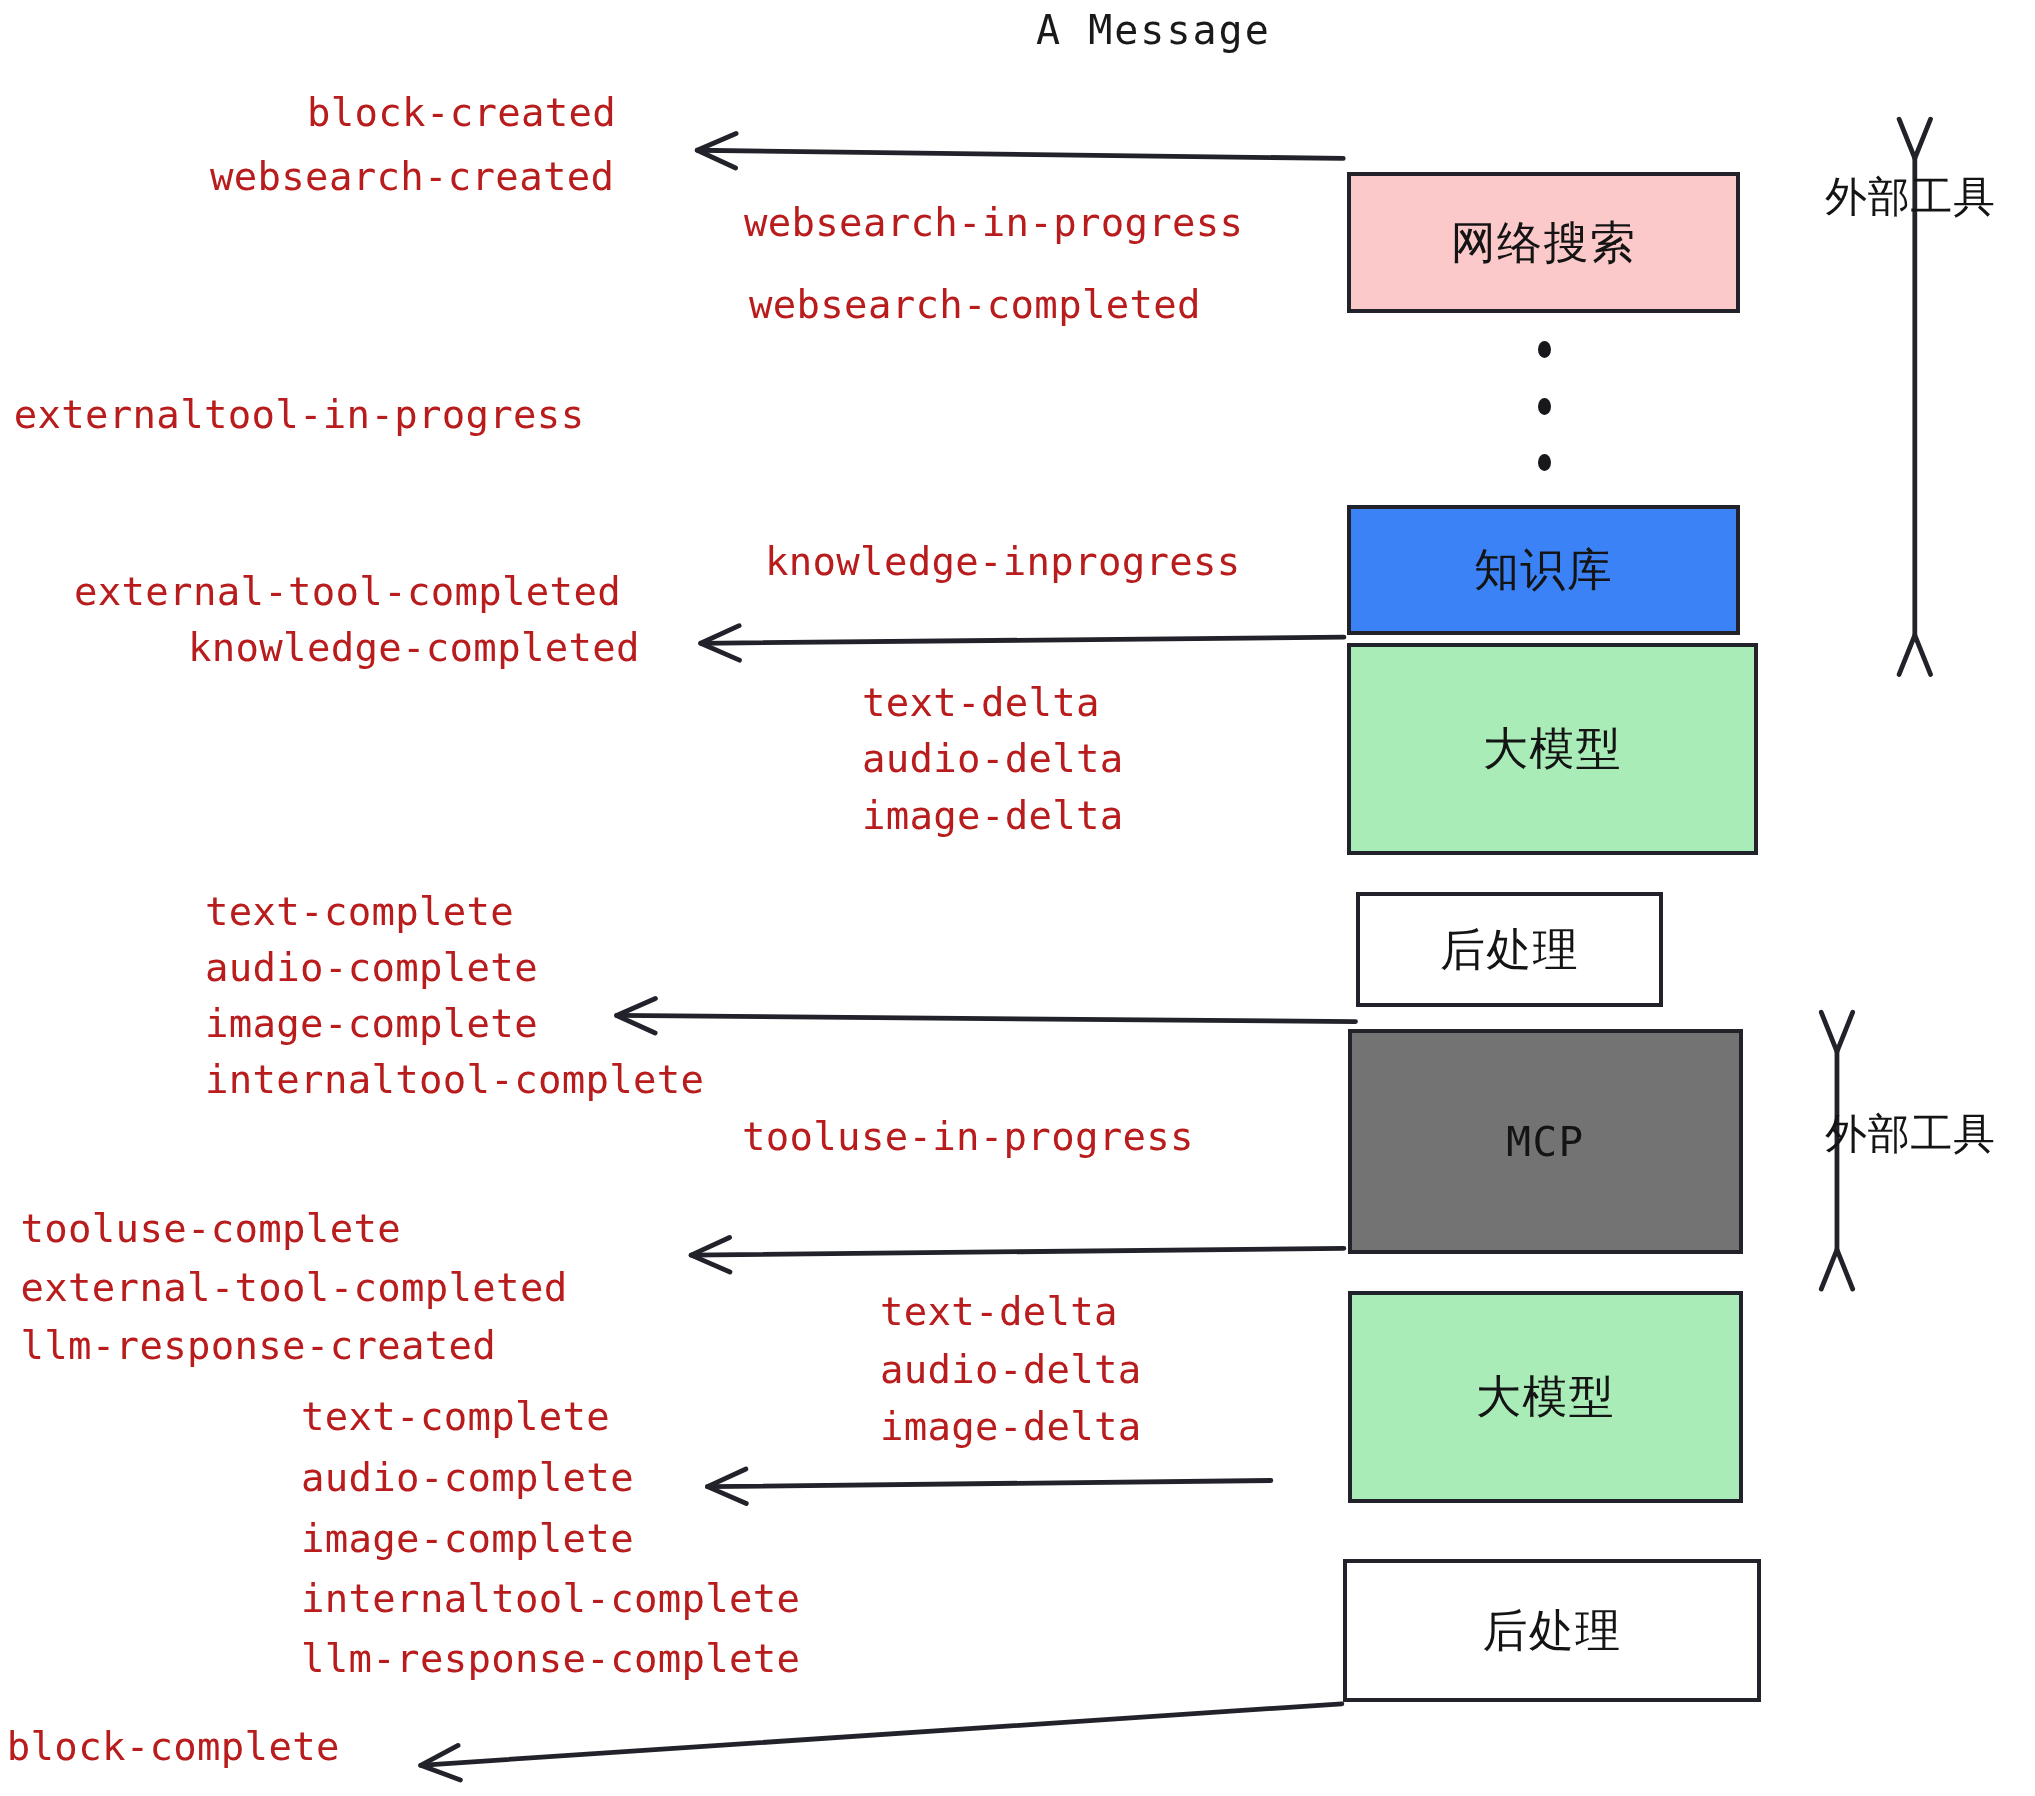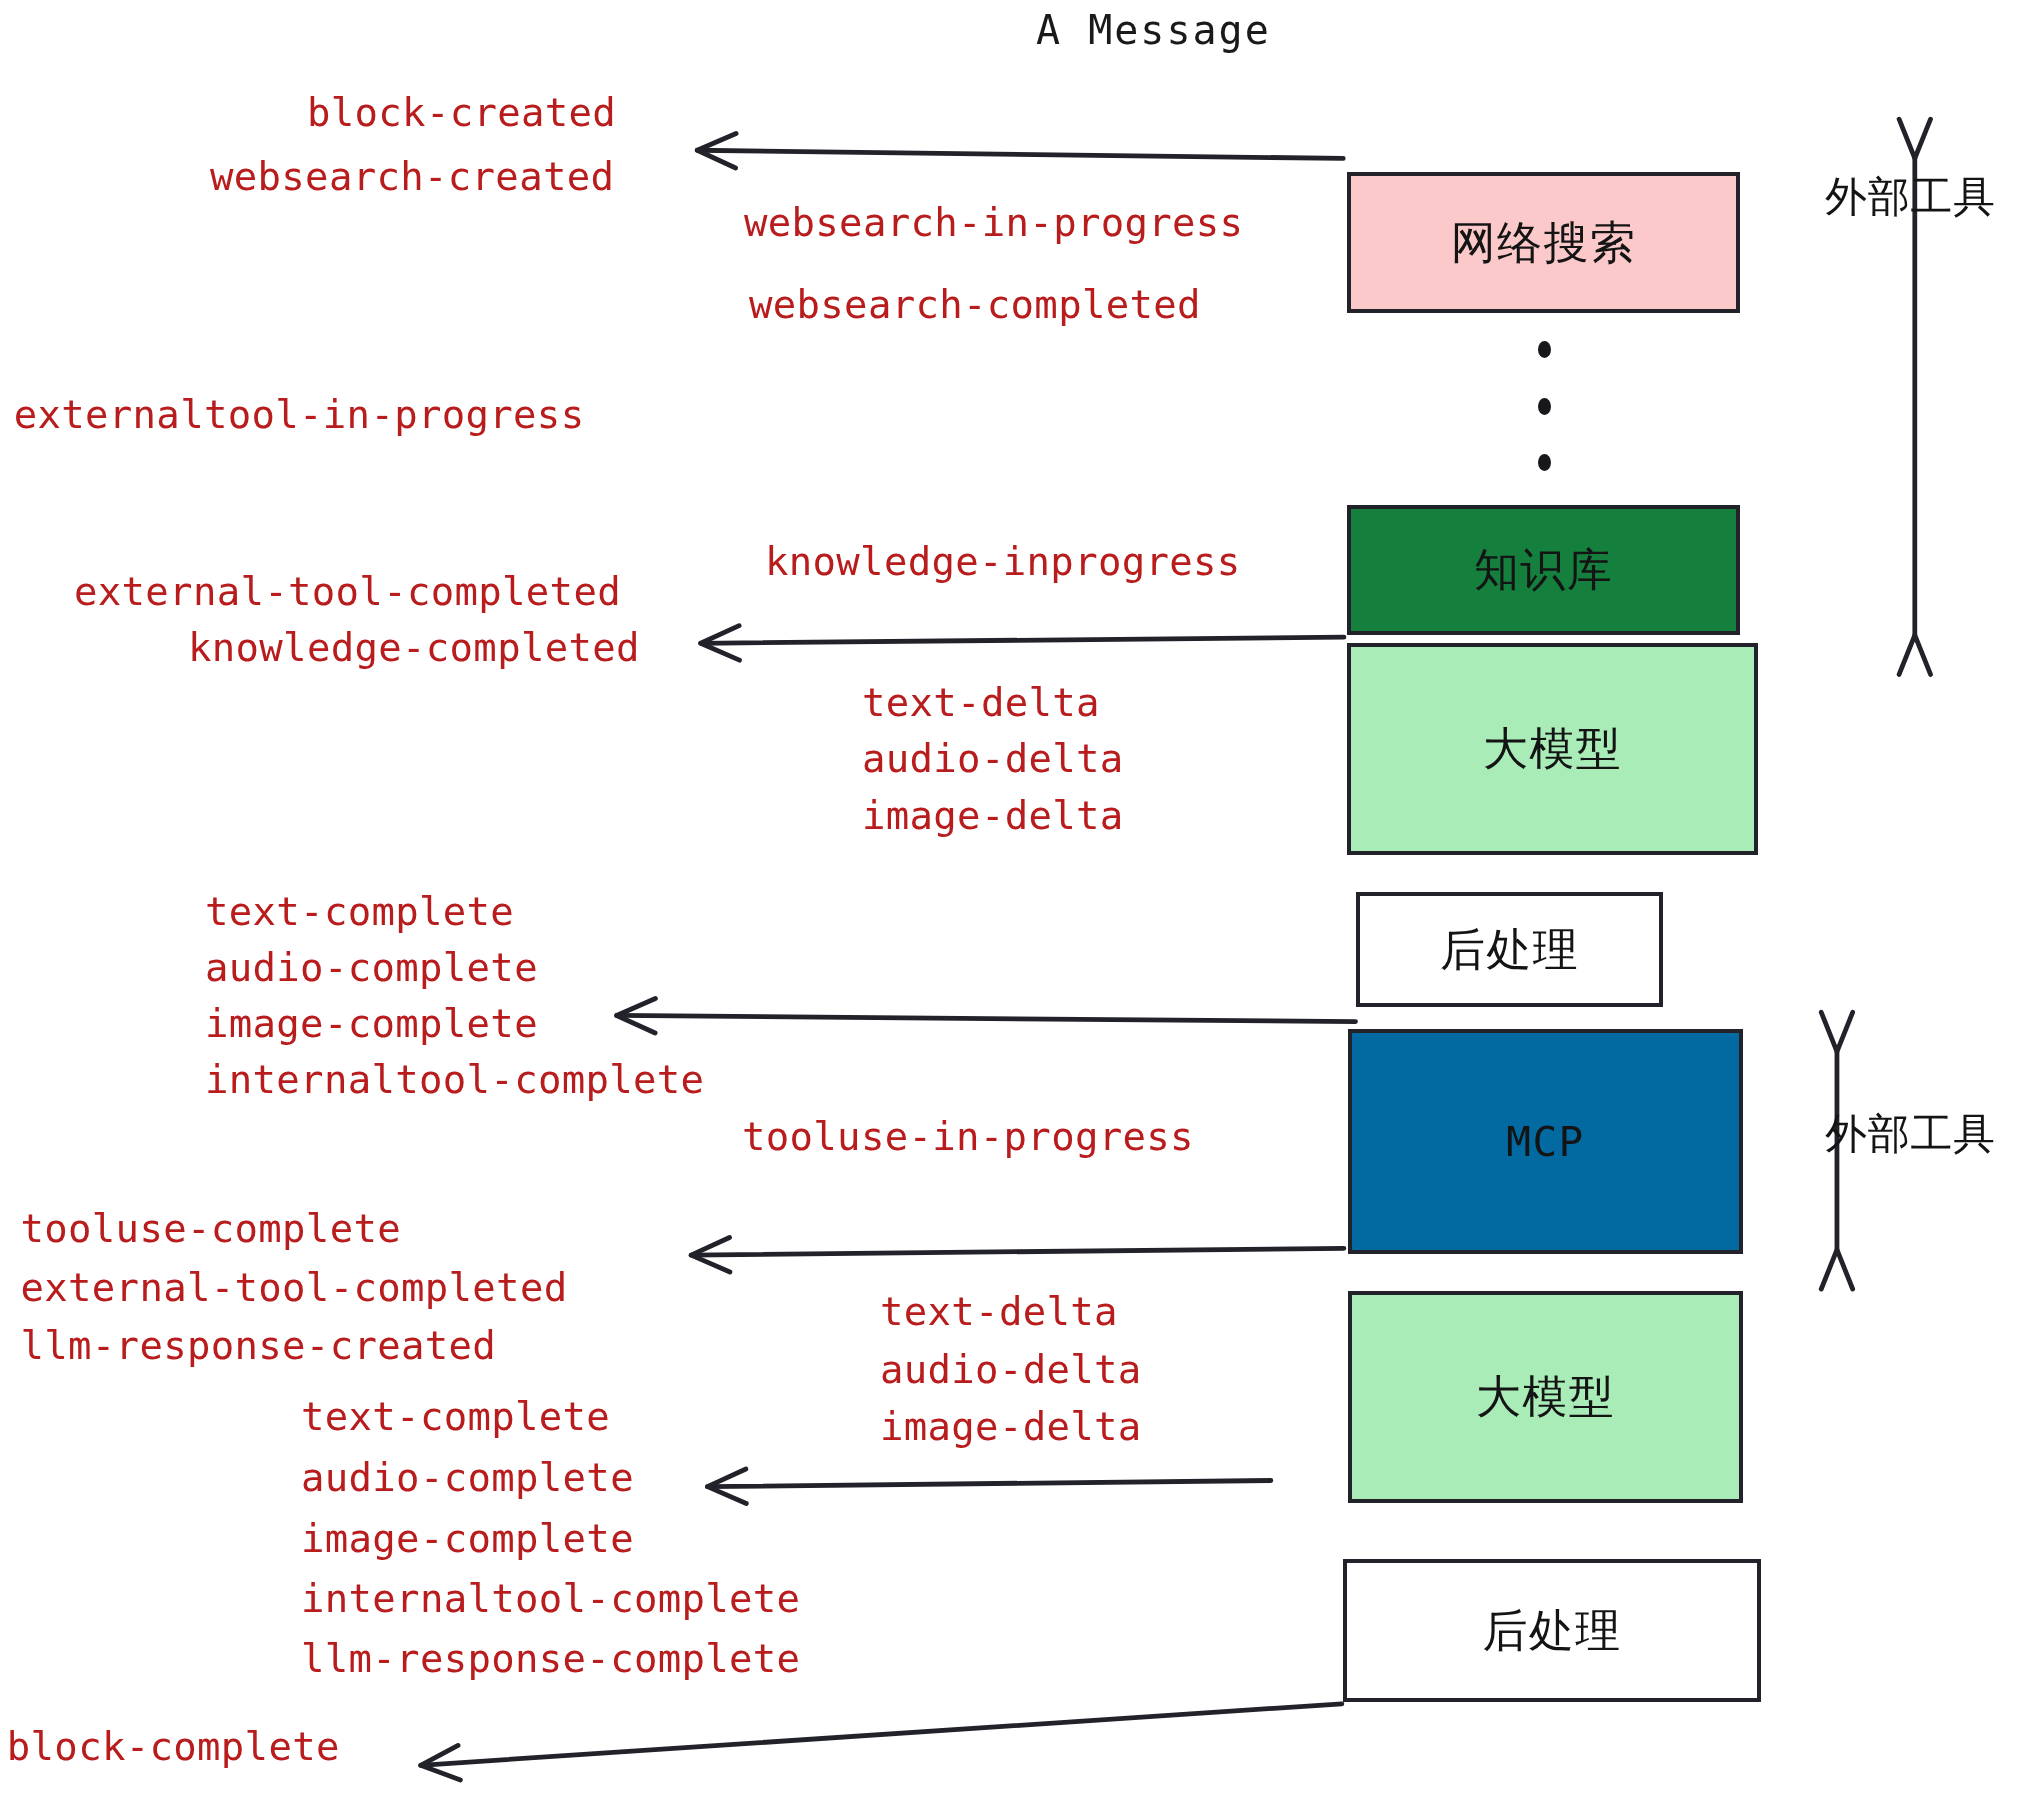--- a/index.html
+++ b/index.html
@@ -123,30 +123,30 @@
           <path d="M 2712.997069103605 1482.4227925942564 L 2690 1540 L 2667.002930896395 1482.4227925942564"></path>
           <path d="M 2667.002930896395 1887.5772074057436 L 2690 1830 L 2712.997069103605 1887.5772074057436"></path>
         </g>
       </g>
   </svg>
 
   <div id="boxes-layer">
       <div class="box" style="left: 1347px; top: 172px; width: 393px; height: 141px; background: rgb(251, 201, 201);">
         <span>网络搜索</span>
       </div>
-      <div class="box" style="left: 1347px; top: 505px; width: 393px; height: 130px; background: #15803d;">
+      <div class="box" style="left: 1347px; top: 505px; width: 393px; height: 130px; background: #3b82f6;">
         <span>知识库</span>
       </div>
       <div class="box" style="left: 1347px; top: 643px; width: 411px; height: 212px; background: rgb(169, 236, 184);">
         <span>大模型</span>
       </div>
       <div class="box" style="left: 1356px; top: 892px; width: 307px; height: 115px; background: rgb(255, 255, 255);">
         <span>后处理</span>
       </div>
-      <div class="box mono" style="left: 1348px; top: 1029px; width: 395px; height: 225px; background: #0369a1;">
+      <div class="box mono" style="left: 1348px; top: 1029px; width: 395px; height: 225px; background: #737373;">
         <span>MCP</span>
       </div>
       <div class="box" style="left: 1348px; top: 1291px; width: 395px; height: 212px; background: rgb(169, 236, 184);">
         <span>大模型</span>
       </div>
       <div class="box" style="left: 1343px; top: 1559px; width: 418px; height: 143px; background: rgb(255, 255, 255);">
         <span>后处理</span>
       </div>
     </div>
 

